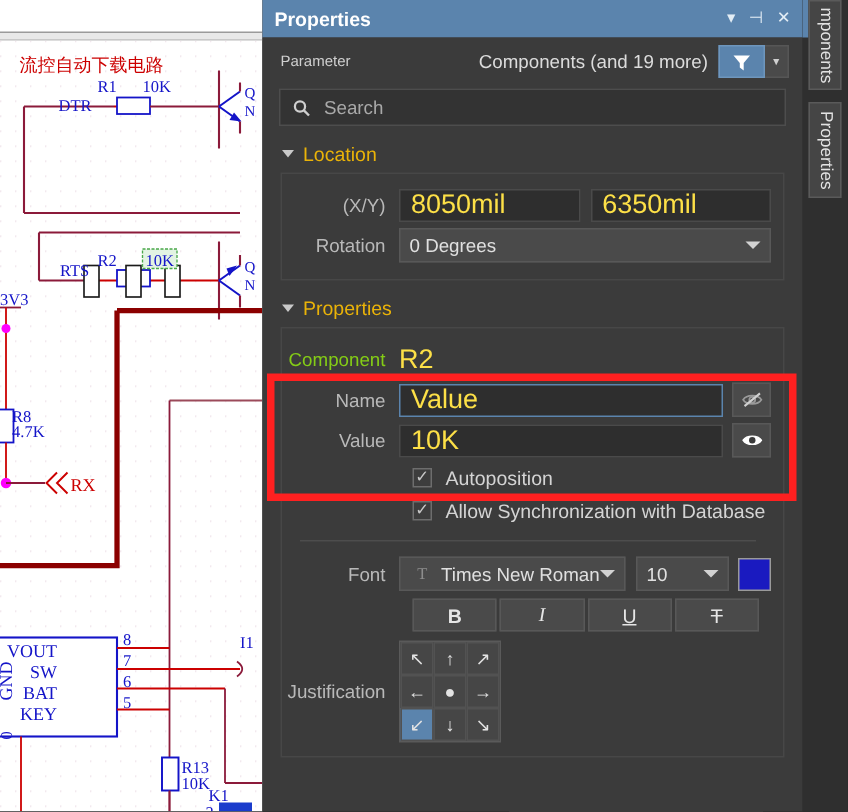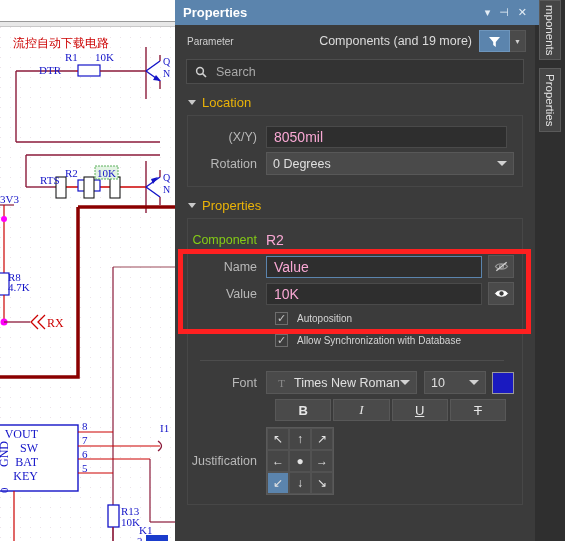--- a/index.html
+++ b/index.html
@@ -88,21 +88,21 @@
     background: #3b3b3b;
   }
   .field-row { display: flex; align-items: center; height: 27px; }
   .field-label {
     width: 78px; text-align: right; padding-right: 9px;
     color: #b9b9b9; font-size: 12.5px; flex: none;
   }
   .field-label.accent { color: #84cc16; }
   .txtbox {
     background: #2e2e2e; border: 1px solid #4a4a4a; height: 22px;
-    color: #f9a8d4; font-size: 14px; display: flex; align-items: center;
+    color: #fde047; font-size: 18px; display: flex; align-items: center;
     padding: 0 7px; flex: 1; cursor: text;
   }
   .txtbox.focused { border: 1px solid #5b84ad; }
   .txtbox.plain { background: transparent; border: none; padding-left: 0; }
   .gap { width: 7px; flex: none; }
   .icobtn {
     width: 26px; height: 23px; background: #4a4a4a; border: 1px solid #585858;
     display: flex; align-items: center; justify-content: center; cursor: pointer;
     flex: none; margin-left: 6px;
   }
@@ -117,21 +117,21 @@
     border-right: 5px solid transparent; border-top: 5px solid #d2d2d2;
   }
 
   .cb-row { display: flex; align-items: center; height: 22px; padding-left: 87px; }
   .cb {
     width: 13px; height: 13px; background: #3d3d3d; border: 1px solid #6d6d6d;
     margin-right: 9px; display: flex; align-items: center; justify-content: center;
     cursor: pointer; flex: none;
   }
   .cb.on::after { content: "✓"; color: #c8c8c8; font-size: 11px; line-height: 1; }
-  .cb-label { color: #d4d4d4; font-size: 10px; }
+  .cb-label { color: #d4d4d4; font-size: 13px; }
 
   .divider { height: 1px; background: #4d4d4d; margin: 9px 10px 8px 12px; }
 
   .font-chip {
     width: 17px; height: 17px; display: flex; align-items: center;
     justify-content: center; color: #8d8d8d; font-size: 11px;
     font-family: "Liberation Serif", serif; flex: none; margin-right: 4px;
   }
   .color-sw {
     width: 22px; height: 22px; border: 1px solid #9a9a9a;
@@ -341,20 +341,21 @@
 
       <div class="section-hdr">
         <span class="tri"></span>
         <span class="stitle">Location</span>
       </div>
       <div class="group-box">
         <div class="field-row">
           <span class="field-label">(X/Y)</span>
           <span class="txtbox">8050mil</span>
           <span class="gap"></span>
+          <span class="txtbox">6350mil</span>
         </div>
         <div class="field-row">
           <span class="field-label">Rotation</span>
           <span class="dropbox">
             <span class="dlabel">0 Degrees</span>
             <span class="caret"></span>
           </span>
         </div>
       </div>
 

